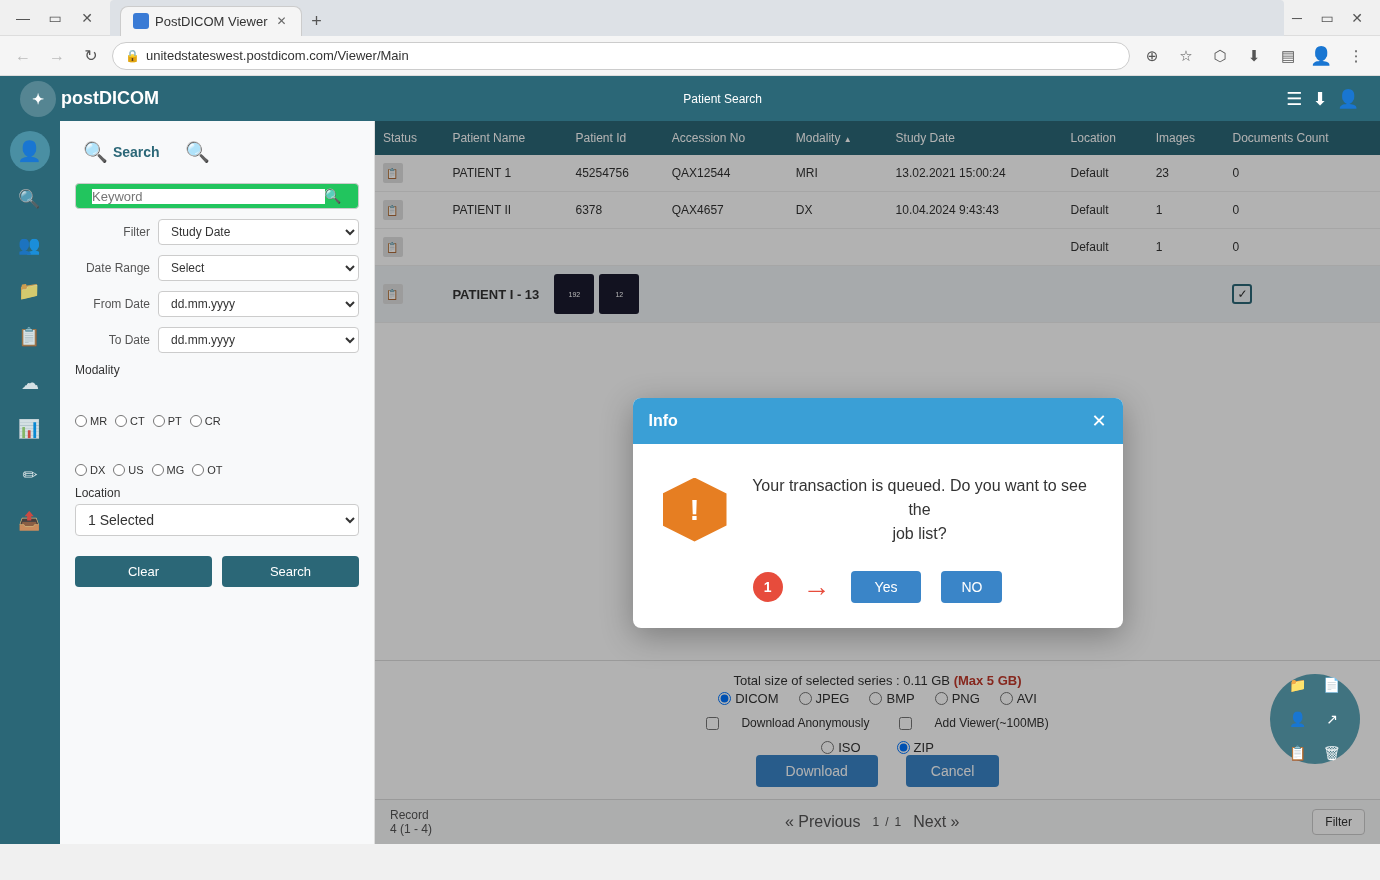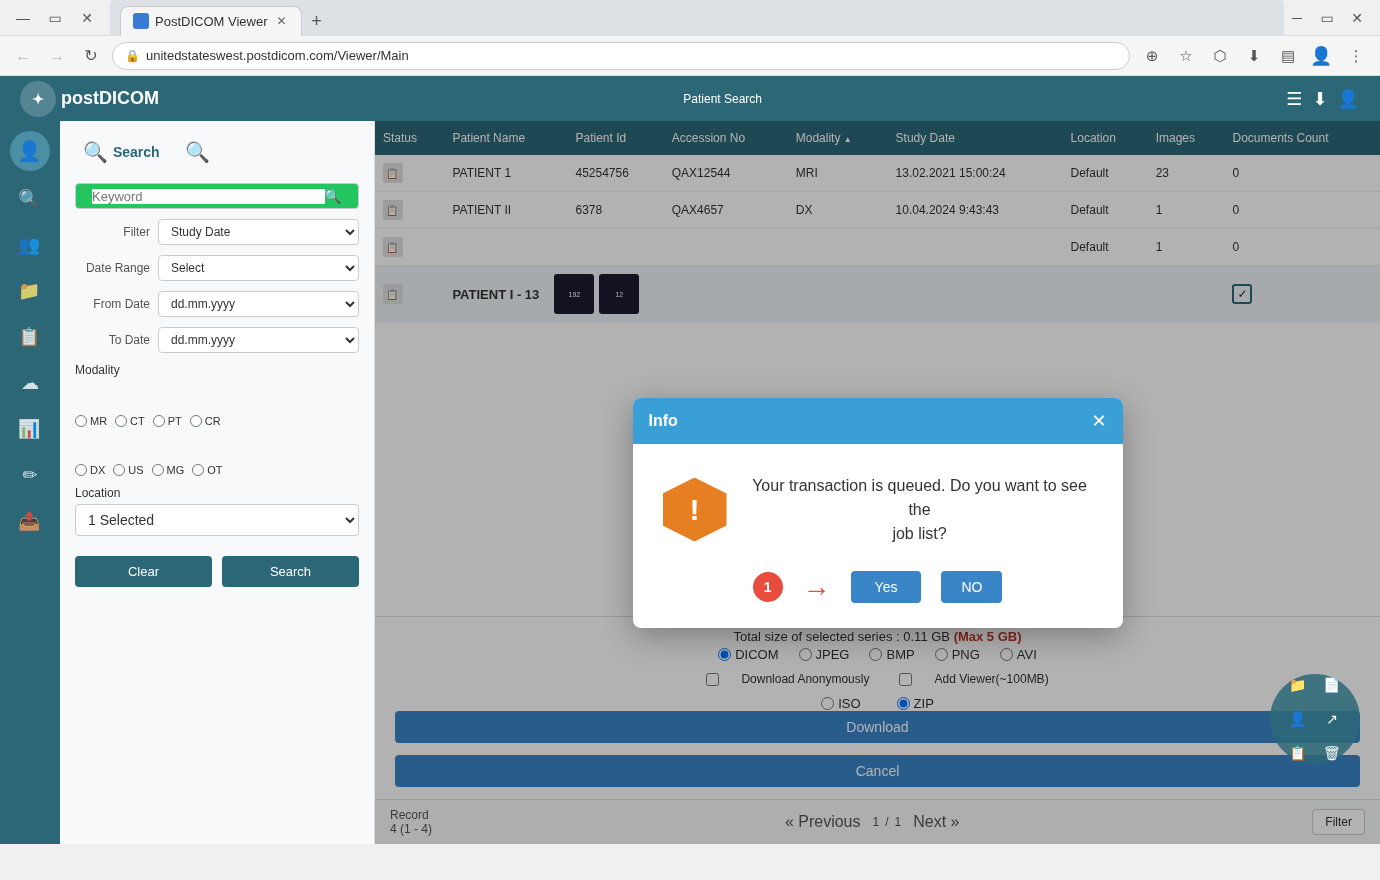--- a/index.html
+++ b/index.html
@@ -440,22 +440,21 @@
     .compress-item {
       display: flex;
       align-items: center;
       gap: 4px;
       font-size: 13px;
       color: #333;
     }
     .download-actions {
       display: flex;
       justify-content: center;
-      gap: 12px;
-      flex-direction: column;
+      gap: 28px;
     }
     .btn-download {
       padding: 8px 30px;
       background: #3a85c8;
       color: white;
       border: none;
       border-radius: 4px;
       font-size: 14px;
       cursor: pointer;
     }

